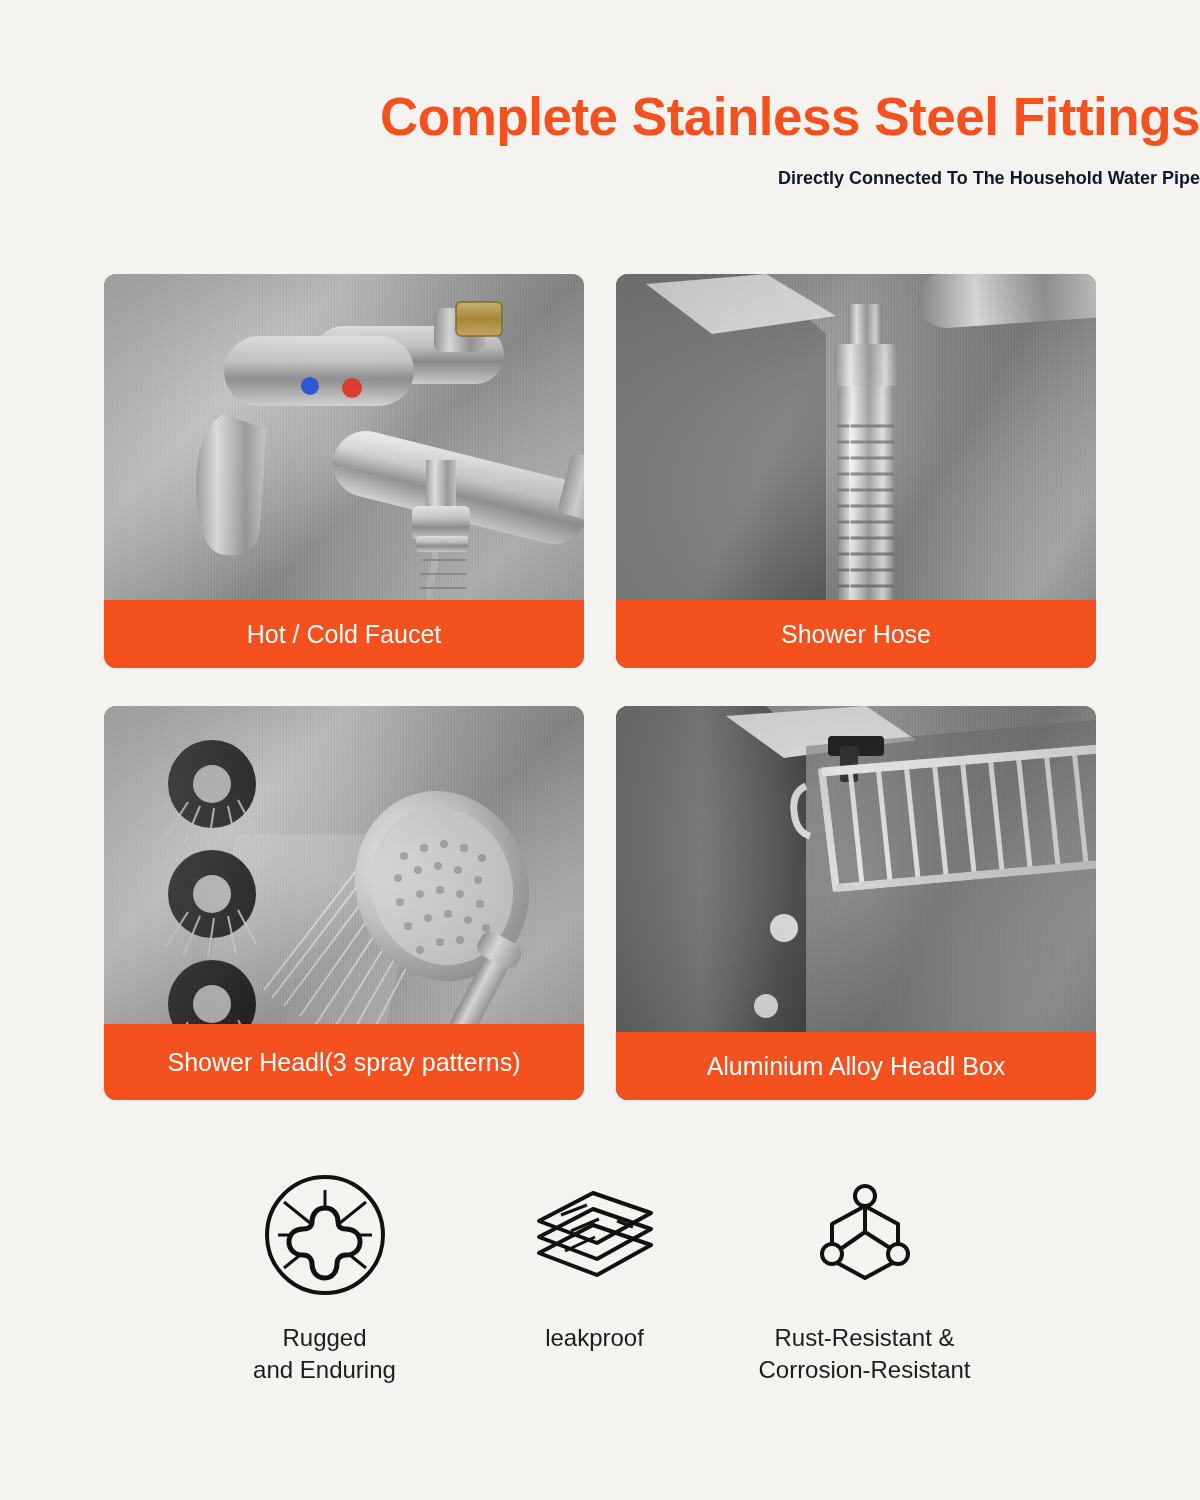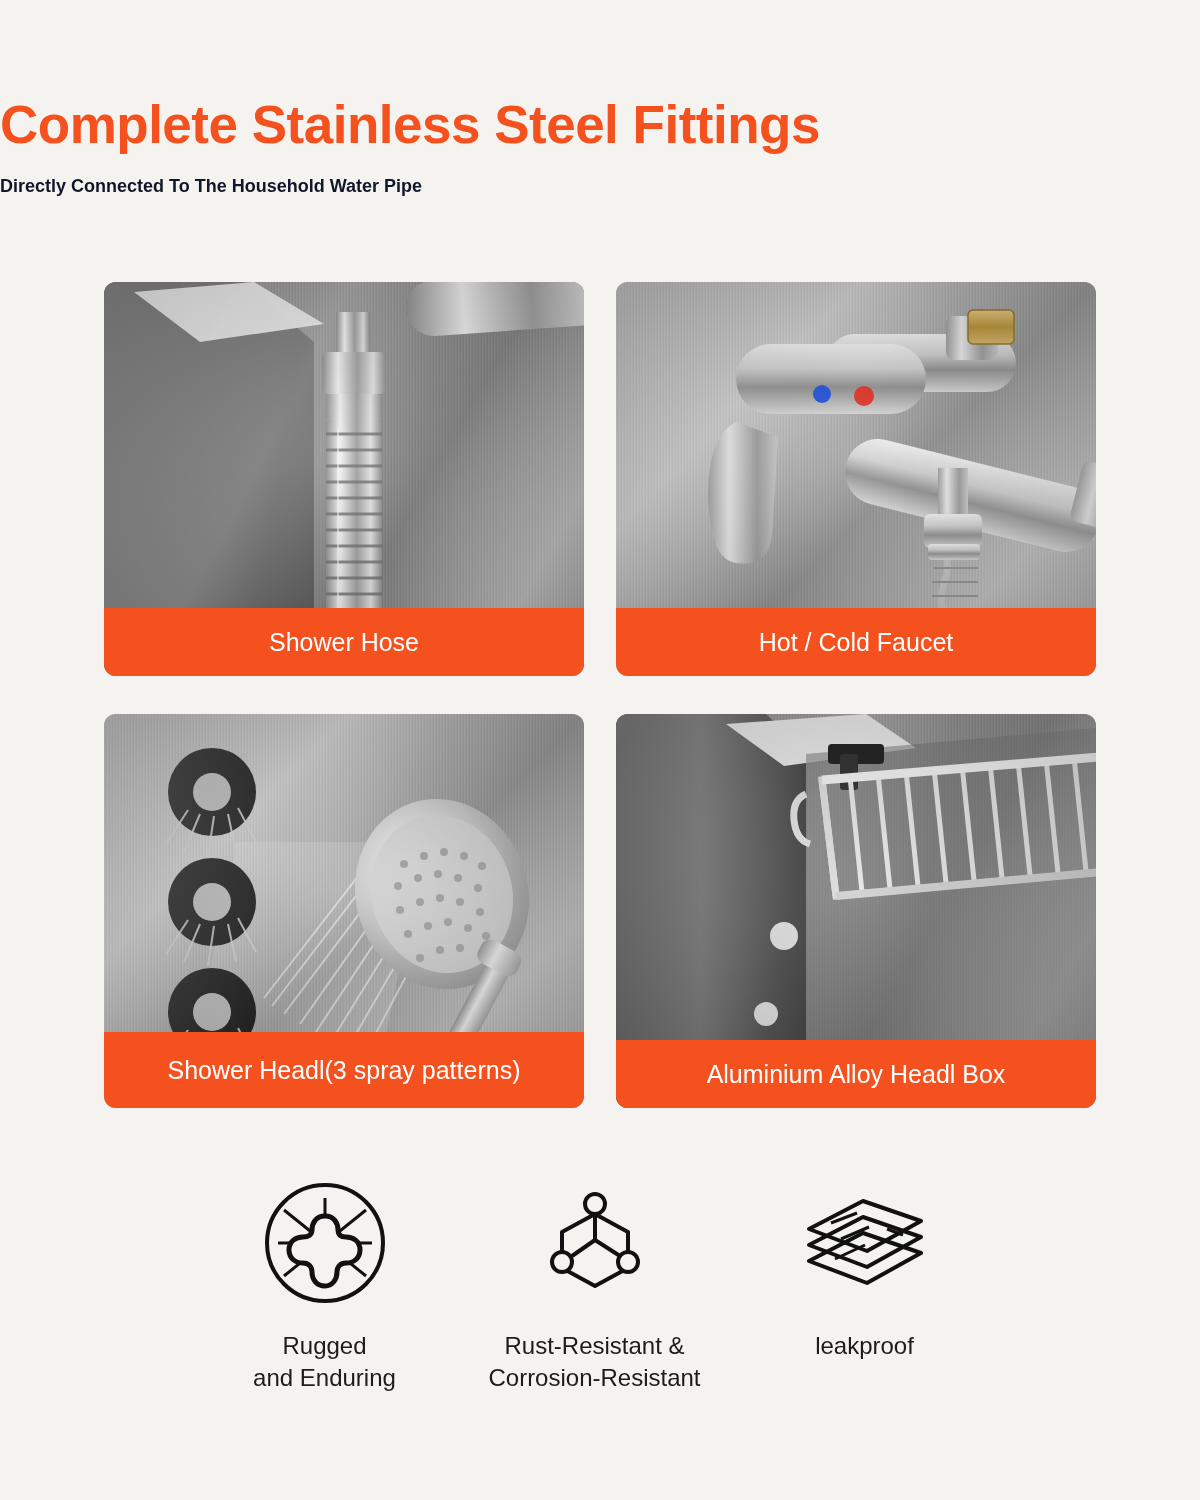--- a/index.html
+++ b/index.html
@@ -15,22 +15,21 @@
   .page {
     width: 1200px;
     height: 1500px;
     position: relative;
     background: #f5f3ef;
   }
 
   
   .header {
     padding-top: 88px;
-    text-align: left;
-    margin-top: 8px;
+    text-align: right;
   }
   .headline {
     font-size: 53px;
     font-weight: bold;
     color: #f4511e;
     letter-spacing: -0.5px;
     line-height: 1.1;
   }
   .subhead {
     margin-top: 22px;
@@ -144,20 +143,81 @@
 
   <div class="header">
     <div class="headline">Complete Stainless Steel Fittings</div>
     <div class="subhead">Directly Connected To The Household Water Pipe</div>
   </div>
 
   <div class="grid">
 
     <div class="card">
       <div class="photo">
+        <div class="metal-bg"></div>
+        <svg class="art" viewBox="0 0 480 394" preserveAspectRatio="none">
+          <defs>
+            <linearGradient id="chr1" x1="0" y1="0" x2="0" y2="1">
+              <stop offset="0%" stop-color="#f0f0f0"></stop>
+              <stop offset="35%" stop-color="#cfcfcf"></stop>
+              <stop offset="62%" stop-color="#8e8e8e"></stop>
+              <stop offset="100%" stop-color="#d6d6d6"></stop>
+            </linearGradient>
+            <linearGradient id="chr2" x1="0" y1="0" x2="1" y2="0">
+              <stop offset="0%" stop-color="#9d9d9d"></stop>
+              <stop offset="30%" stop-color="#ececec"></stop>
+              <stop offset="70%" stop-color="#9a9a9a"></stop>
+              <stop offset="100%" stop-color="#c9c9c9"></stop>
+            </linearGradient>
+            <linearGradient id="brass1" x1="0" y1="0" x2="0" y2="1">
+              <stop offset="0%" stop-color="#e7c77a"></stop>
+              <stop offset="50%" stop-color="#b8902f"></stop>
+              <stop offset="100%" stop-color="#d9b464"></stop>
+            </linearGradient>
+          </defs>
+
+          <rect x="0" y="0" width="480" height="394" fill="none"></rect>
+
+          <rect x="210" y="52" width="190" height="58" rx="29" fill="url(#chr1)"></rect>
+
+          <rect x="330" y="34" width="52" height="44" rx="8" fill="url(#chr2)"></rect>
+          <rect x="352" y="28" width="46" height="34" rx="5" fill="url(#brass1)"></rect>
+          <rect x="352" y="28" width="46" height="34" rx="5" fill="none" stroke="#8e6f20" stroke-width="1.5"></rect>
+
+          <rect x="120" y="62" width="190" height="70" rx="35" fill="url(#chr1)"></rect>
+
+          <path d="M120 140 q-20 10 -26 45 q-6 40 6 78 q8 22 34 18 q20 -4 22 -28 l6 -98 z" fill="url(#chr2)"></path>
+
+          <circle cx="206" cy="112" r="9" fill="#1f4fd8"></circle>
+          <circle cx="248" cy="114" r="10" fill="#e03020"></circle>
+
+          <rect x="238" y="150" width="260" height="66" rx="33" fill="url(#chr1)" transform="rotate(14 238 150)"></rect>
+
+          <rect x="468" y="178" width="56" height="62" rx="8" fill="url(#chr2)" transform="rotate(14 468 178)"></rect>
+          <rect x="500" y="188" width="40" height="56" rx="5" fill="url(#brass1)" transform="rotate(14 500 188)"></rect>
+
+          <rect x="322" y="186" width="30" height="60" fill="url(#chr2)"></rect>
+          <rect x="308" y="232" width="58" height="34" rx="6" fill="url(#chr1)"></rect>
+
+          <g fill="none" stroke="#bfbfbf" stroke-width="7">
+            <path d="M330 268 q4 16 -2 34 q-6 18 2 36 q8 18 2 34"></path>
+          </g>
+          <g fill="none" stroke="#8c8c8c" stroke-width="2">
+            <path d="M318 272 h42 M318 286 h44 M316 300 h46 M316 314 h46 M318 328 h44 M320 342 h42 M320 356 h42"></path>
+          </g>
+          <rect x="312" y="262" width="52" height="16" rx="4" fill="url(#chr1)"></rect>
+        </svg>
+        <div class="sheen"></div>
+        <div class="vign"></div>
+      </div>
+      <div class="caption">Hot / Cold Faucet</div>
+    </div>
+
+    <div class="card">
+      <div class="photo">
         <div class="metal-bg dark"></div>
         <svg class="art" viewBox="0 0 480 394" preserveAspectRatio="none">
           <defs>
             <linearGradient id="chr3" x1="0" y1="0" x2="1" y2="0">
               <stop offset="0%" stop-color="#8e8e8e"></stop>
               <stop offset="25%" stop-color="#f2f2f2"></stop>
               <stop offset="55%" stop-color="#9e9e9e"></stop>
               <stop offset="80%" stop-color="#e2e2e2"></stop>
               <stop offset="100%" stop-color="#8a8a8a"></stop>
             </linearGradient>
@@ -184,81 +244,20 @@
             <path d="M222 152 h56 M222 168 h56 M222 184 h56 M222 200 h56 M222 216 h56 M222 232 h56 M222 248 h56 M222 264 h56 M222 280 h56 M222 296 h56 M222 312 h56 M222 328 h56 M222 344 h56 M222 360 h56 M222 376 h56"></path>
           </g>
           <g stroke="#ffffff" stroke-width="2" opacity="0.5">
             <path d="M234 146 v248"></path>
           </g>
         </svg>
         <div class="sheen"></div>
         <div class="vign"></div>
       </div>
       <div class="caption">Shower Hose</div>
-    </div>
-
-    <div class="card">
-      <div class="photo">
-        <div class="metal-bg"></div>
-        <svg class="art" viewBox="0 0 480 394" preserveAspectRatio="none">
-          <defs>
-            <linearGradient id="chr1" x1="0" y1="0" x2="0" y2="1">
-              <stop offset="0%" stop-color="#f0f0f0"></stop>
-              <stop offset="35%" stop-color="#cfcfcf"></stop>
-              <stop offset="62%" stop-color="#8e8e8e"></stop>
-              <stop offset="100%" stop-color="#d6d6d6"></stop>
-            </linearGradient>
-            <linearGradient id="chr2" x1="0" y1="0" x2="1" y2="0">
-              <stop offset="0%" stop-color="#9d9d9d"></stop>
-              <stop offset="30%" stop-color="#ececec"></stop>
-              <stop offset="70%" stop-color="#9a9a9a"></stop>
-              <stop offset="100%" stop-color="#c9c9c9"></stop>
-            </linearGradient>
-            <linearGradient id="brass1" x1="0" y1="0" x2="0" y2="1">
-              <stop offset="0%" stop-color="#e7c77a"></stop>
-              <stop offset="50%" stop-color="#b8902f"></stop>
-              <stop offset="100%" stop-color="#d9b464"></stop>
-            </linearGradient>
-          </defs>
-
-          <rect x="0" y="0" width="480" height="394" fill="none"></rect>
-
-          <rect x="210" y="52" width="190" height="58" rx="29" fill="url(#chr1)"></rect>
-
-          <rect x="330" y="34" width="52" height="44" rx="8" fill="url(#chr2)"></rect>
-          <rect x="352" y="28" width="46" height="34" rx="5" fill="url(#brass1)"></rect>
-          <rect x="352" y="28" width="46" height="34" rx="5" fill="none" stroke="#8e6f20" stroke-width="1.5"></rect>
-
-          <rect x="120" y="62" width="190" height="70" rx="35" fill="url(#chr1)"></rect>
-
-          <path d="M120 140 q-20 10 -26 45 q-6 40 6 78 q8 22 34 18 q20 -4 22 -28 l6 -98 z" fill="url(#chr2)"></path>
-
-          <circle cx="206" cy="112" r="9" fill="#1f4fd8"></circle>
-          <circle cx="248" cy="114" r="10" fill="#e03020"></circle>
-
-          <rect x="238" y="150" width="260" height="66" rx="33" fill="url(#chr1)" transform="rotate(14 238 150)"></rect>
-
-          <rect x="468" y="178" width="56" height="62" rx="8" fill="url(#chr2)" transform="rotate(14 468 178)"></rect>
-          <rect x="500" y="188" width="40" height="56" rx="5" fill="url(#brass1)" transform="rotate(14 500 188)"></rect>
-
-          <rect x="322" y="186" width="30" height="60" fill="url(#chr2)"></rect>
-          <rect x="308" y="232" width="58" height="34" rx="6" fill="url(#chr1)"></rect>
-
-          <g fill="none" stroke="#bfbfbf" stroke-width="7">
-            <path d="M330 268 q4 16 -2 34 q-6 18 2 36 q8 18 2 34"></path>
-          </g>
-          <g fill="none" stroke="#8c8c8c" stroke-width="2">
-            <path d="M318 272 h42 M318 286 h44 M316 300 h46 M316 314 h46 M318 328 h44 M320 342 h42 M320 356 h42"></path>
-          </g>
-          <rect x="312" y="262" width="52" height="16" rx="4" fill="url(#chr1)"></rect>
-        </svg>
-        <div class="sheen"></div>
-        <div class="vign"></div>
-      </div>
-      <div class="caption">Hot / Cold Faucet</div>
     </div>
 
     <div class="card">
       <div class="photo">
         <div class="metal-bg"></div>
         <svg class="art" viewBox="0 0 480 394" preserveAspectRatio="none">
           <defs>
             <radialGradient id="headg" cx="40%" cy="30%" r="75%">
               <stop offset="0%" stop-color="#f4f4f4"></stop>
               <stop offset="55%" stop-color="#c2c2c2"></stop>
@@ -428,44 +427,44 @@
                    c-8 0 -13 -6 -13 -14 c0 -5 -3 -9 -9 -9 c-8 0 -14 -5 -14 -13
                    c0 -9 7 -13 14 -13 c5 0 9 -2 9 -7 c0 -7 4 -14 13 -14 Z" fill="#f5f3ef" stroke="#111" stroke-width="5" stroke-linejoin="round"></path>
         </svg>
       </div>
       <div class="blabel">Rugged
 and Enduring</div>
     </div>
 
     <div class="benefit">
       <div class="ico">
+        <svg width="140" height="120" viewBox="0 0 140 120" fill="none" stroke="#111" stroke-width="4" stroke-linejoin="round">
+          <path d="M14 46 L68 18 L126 38 L72 68 Z"></path>
+          <path d="M14 62 L68 34 L126 54 L72 84 Z"></path>
+          <path d="M14 78 L68 50 L126 70 L72 100 Z"></path>
+          <path d="M36 40 L62 30" stroke-width="3"></path>
+          <path d="M46 56 L74 44" stroke-width="3"></path>
+          <path d="M40 76 L70 62" stroke-width="3"></path>
+          <path d="M92 46 L108 52" stroke-width="3"></path>
+        </svg>
+      </div>
+      <div class="blabel">leakproof</div>
+    </div>
+
+    <div class="benefit">
+      <div class="ico">
         <svg width="126" height="126" viewBox="0 0 126 126" fill="none" stroke="#111" stroke-width="4" stroke-linejoin="round">
           <path d="M63 34 L96 52 L96 88 L63 106 L30 88 L30 52 Z"></path>
           <path d="M63 34 L63 60"></path>
           <path d="M63 60 L40 76"></path>
           <path d="M63 60 L88 76"></path>
           <circle cx="63" cy="24" r="10" fill="#f5f3ef"></circle>
           <circle cx="30" cy="82" r="10" fill="#f5f3ef"></circle>
           <circle cx="96" cy="82" r="10" fill="#f5f3ef"></circle>
         </svg>
       </div>
       <div class="blabel">Rust-Resistant &amp;
 Corrosion-Resistant</div>
     </div>
 
-    <div class="benefit">
-      <div class="ico">
-        <svg width="140" height="120" viewBox="0 0 140 120" fill="none" stroke="#111" stroke-width="4" stroke-linejoin="round">
-          <path d="M14 46 L68 18 L126 38 L72 68 Z"></path>
-          <path d="M14 62 L68 34 L126 54 L72 84 Z"></path>
-          <path d="M14 78 L68 50 L126 70 L72 100 Z"></path>
-          <path d="M36 40 L62 30" stroke-width="3"></path>
-          <path d="M46 56 L74 44" stroke-width="3"></path>
-          <path d="M40 76 L70 62" stroke-width="3"></path>
-          <path d="M92 46 L108 52" stroke-width="3"></path>
-        </svg>
-      </div>
-      <div class="blabel">leakproof</div>
-    </div>
-
   </div>
 
 </div>
 
 </body></html>

